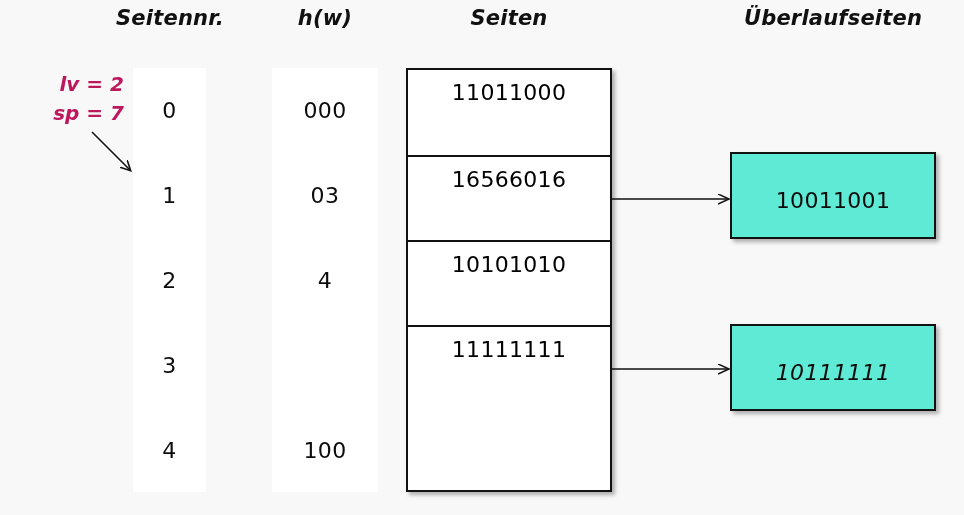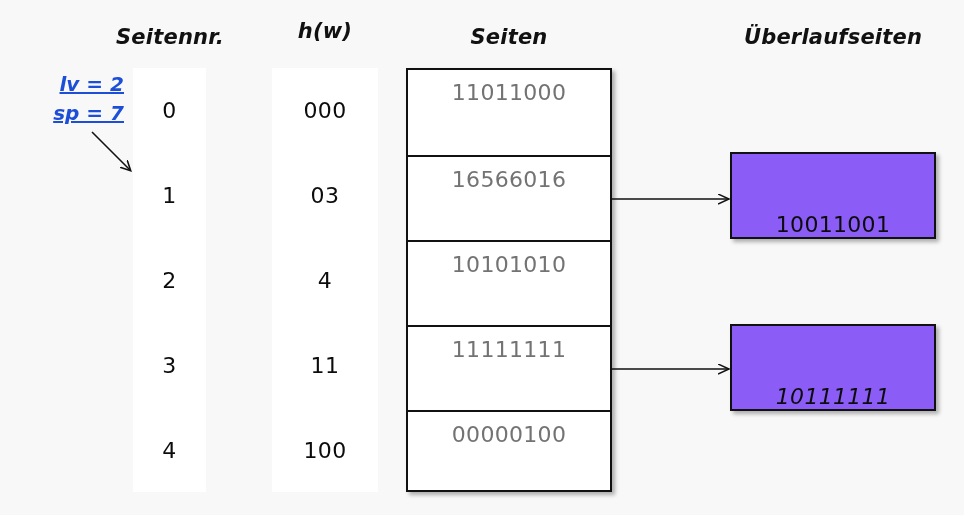--- a/index.html
+++ b/index.html
@@ -23,40 +23,38 @@
   
   .col-header {
     position: absolute;
     font-style: italic;
     font-weight: 600;
     font-size: 21px;
     color: #111;
     letter-spacing: 0.2px;
     white-space: nowrap;
     text-align: center;
-    margin-top: 19px;
   }
   #header-seitennr { left: 108px; top: 6px; width: 124px; }
-  #header-hw       { left: 272px; top: 0; width: 106px; }
+  #header-hw       { left: 272px; top: 6px; width: 106px; }
   #header-seiten   { left: 406px; top: 6px; width: 206px; }
   #header-ueberlauf{ left: 700px; top: 6px; width: 266px; }
 
   
   #annotation {
     position: absolute;
     left: 14px;
     top: 70px;
     width: 110px;
     font-style: italic;
     font-weight: 700;
     font-size: 20px;
-    color: #1d4ed8;
+    color: #be185d;
     line-height: 1.45;
     text-align: right;
-    text-decoration: underline;
   }
   #annotation .line { display: block; white-space: nowrap; }
 
   #diag-arrow {
     position: absolute;
     left: 86px;
     top: 126px;
     width: 60px;
     height: 60px;
   }
@@ -108,36 +106,36 @@
     padding-top: 8px;
     overflow: hidden;
   }
   .page-cell + .page-cell {
     border-top: 2px solid #111;
   }
   .page-cell:last-child { height: 83px; }
   .page-cell .entry {
     font-size: 22px;
     line-height: 1.32;
-    color: #737373;
+    color: #000000;
     letter-spacing: 0.3px;
     white-space: nowrap;
   }
 
   
   .overflow-box {
     position: absolute;
     width: 206px;
     height: 87px;
-    background: #8b5cf6;
+    background: #5eead4;
     border: 2px solid #111;
     box-sizing: border-box;
     box-shadow: 3px 3px 4px rgba(0,0,0,0.30);
     display: flex;
-    align-items: flex-end;
+    align-items: center;
     justify-content: center;
     padding-top: 10px;
   }
   .overflow-box .entry {
     font-size: 22px;
     color: #0c0c0c;
     letter-spacing: 0.3px;
     white-space: nowrap;
   }
   #overflow-0 { left: 730px; top: 152px; }
@@ -182,39 +180,35 @@
     <div class="plain-cell" style="top:85px">1</div>
     <div class="plain-cell" style="top:170px">2</div>
     <div class="plain-cell" style="top:255px">3</div>
     <div class="plain-cell" style="top:340px">4</div>
   </div>
 
   <div class="plain-col" id="col-hw">
     <div class="plain-cell" style="top:0px">000</div>
     <div class="plain-cell" style="top:85px">03</div>
     <div class="plain-cell" style="top:170px">4</div>
-    <div class="plain-cell" style="top:255px">11</div>
     <div class="plain-cell" style="top:340px">100</div>
   </div>
 
   <div id="pages-box">
     <div class="page-cell">
       <span class="entry">11011000</span>
     </div>
     <div class="page-cell">
       <span class="entry">16566016</span>
     </div>
     <div class="page-cell">
       <span class="entry">10101010</span>
     </div>
     <div class="page-cell">
       <span class="entry">11111111</span>
-    </div>
-    <div class="page-cell">
-      <span class="entry">00000100</span>
     </div>
   </div>
 
   <svg class="connector" id="connector-0" viewBox="0 0 124 24" preserveAspectRatio="none">
     <defs>
       <marker id="ah-c0" markerWidth="13" markerHeight="12" refX="11" refY="5" orient="auto" markerUnits="userSpaceOnUse">
         <path d="M0,0 L11,5 L0,10" fill="none" stroke="#111" stroke-width="1.5"></path>
       </marker>
     </defs>
     <line x1="0" y1="12" x2="119" y2="12" stroke="#111" stroke-width="1.5" marker-end="url(#ah-c0)"></line>

